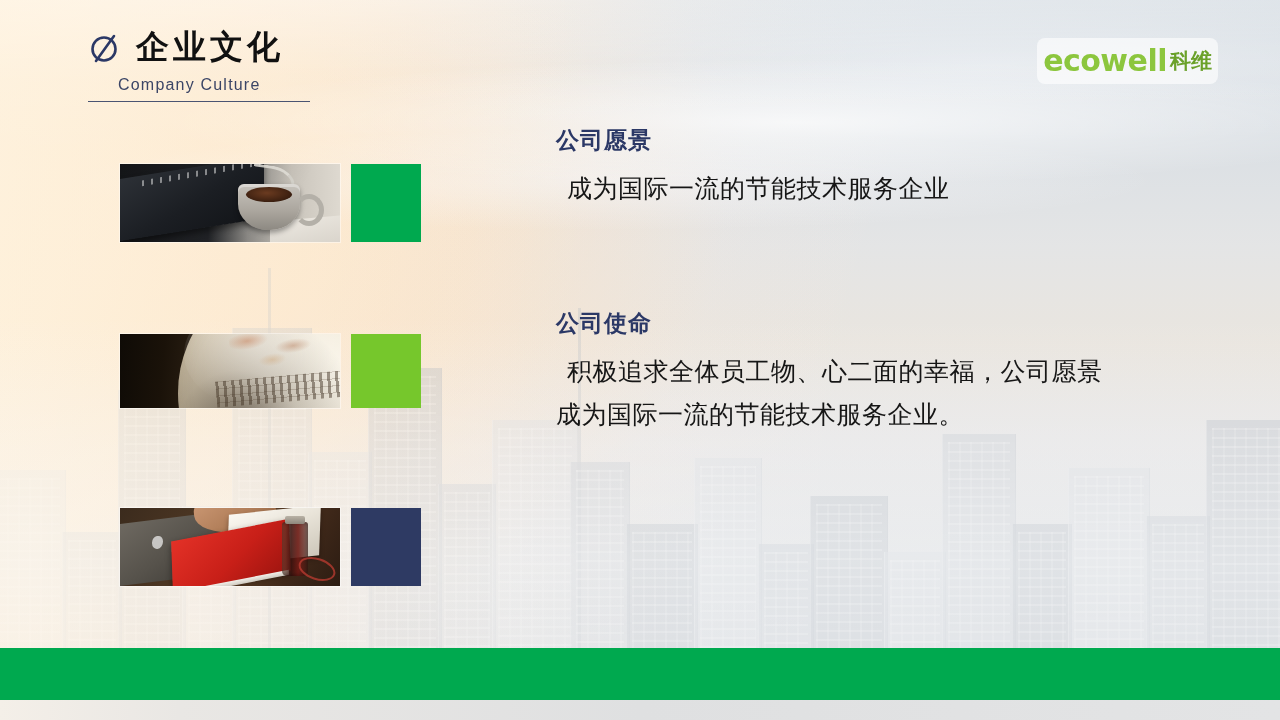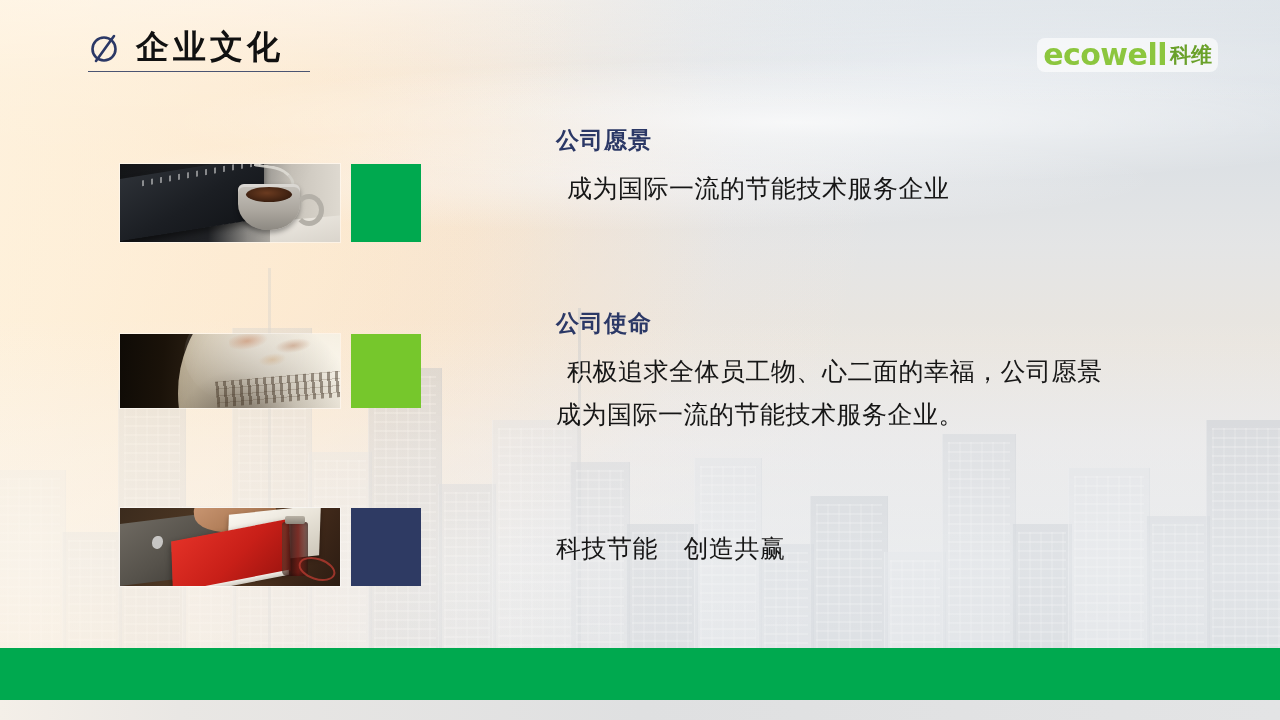--- a/index.html
+++ b/index.html
@@ -131,21 +131,21 @@
     width: 222px;
     height: 1px;
     background: #4a5472;
   }
 
   
   .brand {
     position: absolute; right: 62px; top: 38px;
     display: flex; align-items: center; gap: 2px;
     background: rgba(255,255,255,0.62);
-    padding: 2px 6px;
+    padding: 8px 6px;
     border-radius: 8px;
   }
   .brand-main {
     font-size: 30px;
     font-weight: 700;
     color: #8cc63e;
     letter-spacing: -0.5px;
     line-height: 1;
     font-family: "DejaVu Sans", "Liberation Sans", sans-serif;
   }
@@ -400,20 +400,21 @@
   <div class="title-block">
     <div class="title-row">
       <span class="mark-icon">
         <svg viewBox="0 0 34 34" aria-hidden="true">
           <circle cx="16" cy="19" r="11.5" fill="none" stroke="#2b3866" stroke-width="2.6"></circle>
           <line x1="26" y1="6" x2="8" y2="31" stroke="#2b3866" stroke-width="2.6" stroke-linecap="round"></line>
         </svg>
       </span>
       <span class="title-cn">企业文化</span>
     </div>
+    <div class="title-en">Company  Culture</div>
     <div class="title-rule"></div>
   </div>
 
   <div class="brand">
     <span class="brand-main">ecowell</span>
     <span class="brand-cn">科维</span>
   </div>
 
   <div class="media-row row1">
     <div class="thumb">
@@ -469,23 +470,20 @@
 
     <div class="section sec2">
       <div class="sec-head">公司使命</div>
       <div class="sec-body">
         <span class="ln indent">积极追求全体员工物、心二面的幸福，公司愿景</span>
         <span class="ln">成为国际一流的节能技术服务企业。</span>
       </div>
     </div>
 
     <div class="section sec3">
-      <div class="sec-body">
-        <span class="ln">科技节能　创造共赢</span>
-      </div>
     </div>
 
   </div>
 
   <div class="footer-band"></div>
   <div class="footer-below"></div>
 
 </div>
 
 </body></html>

